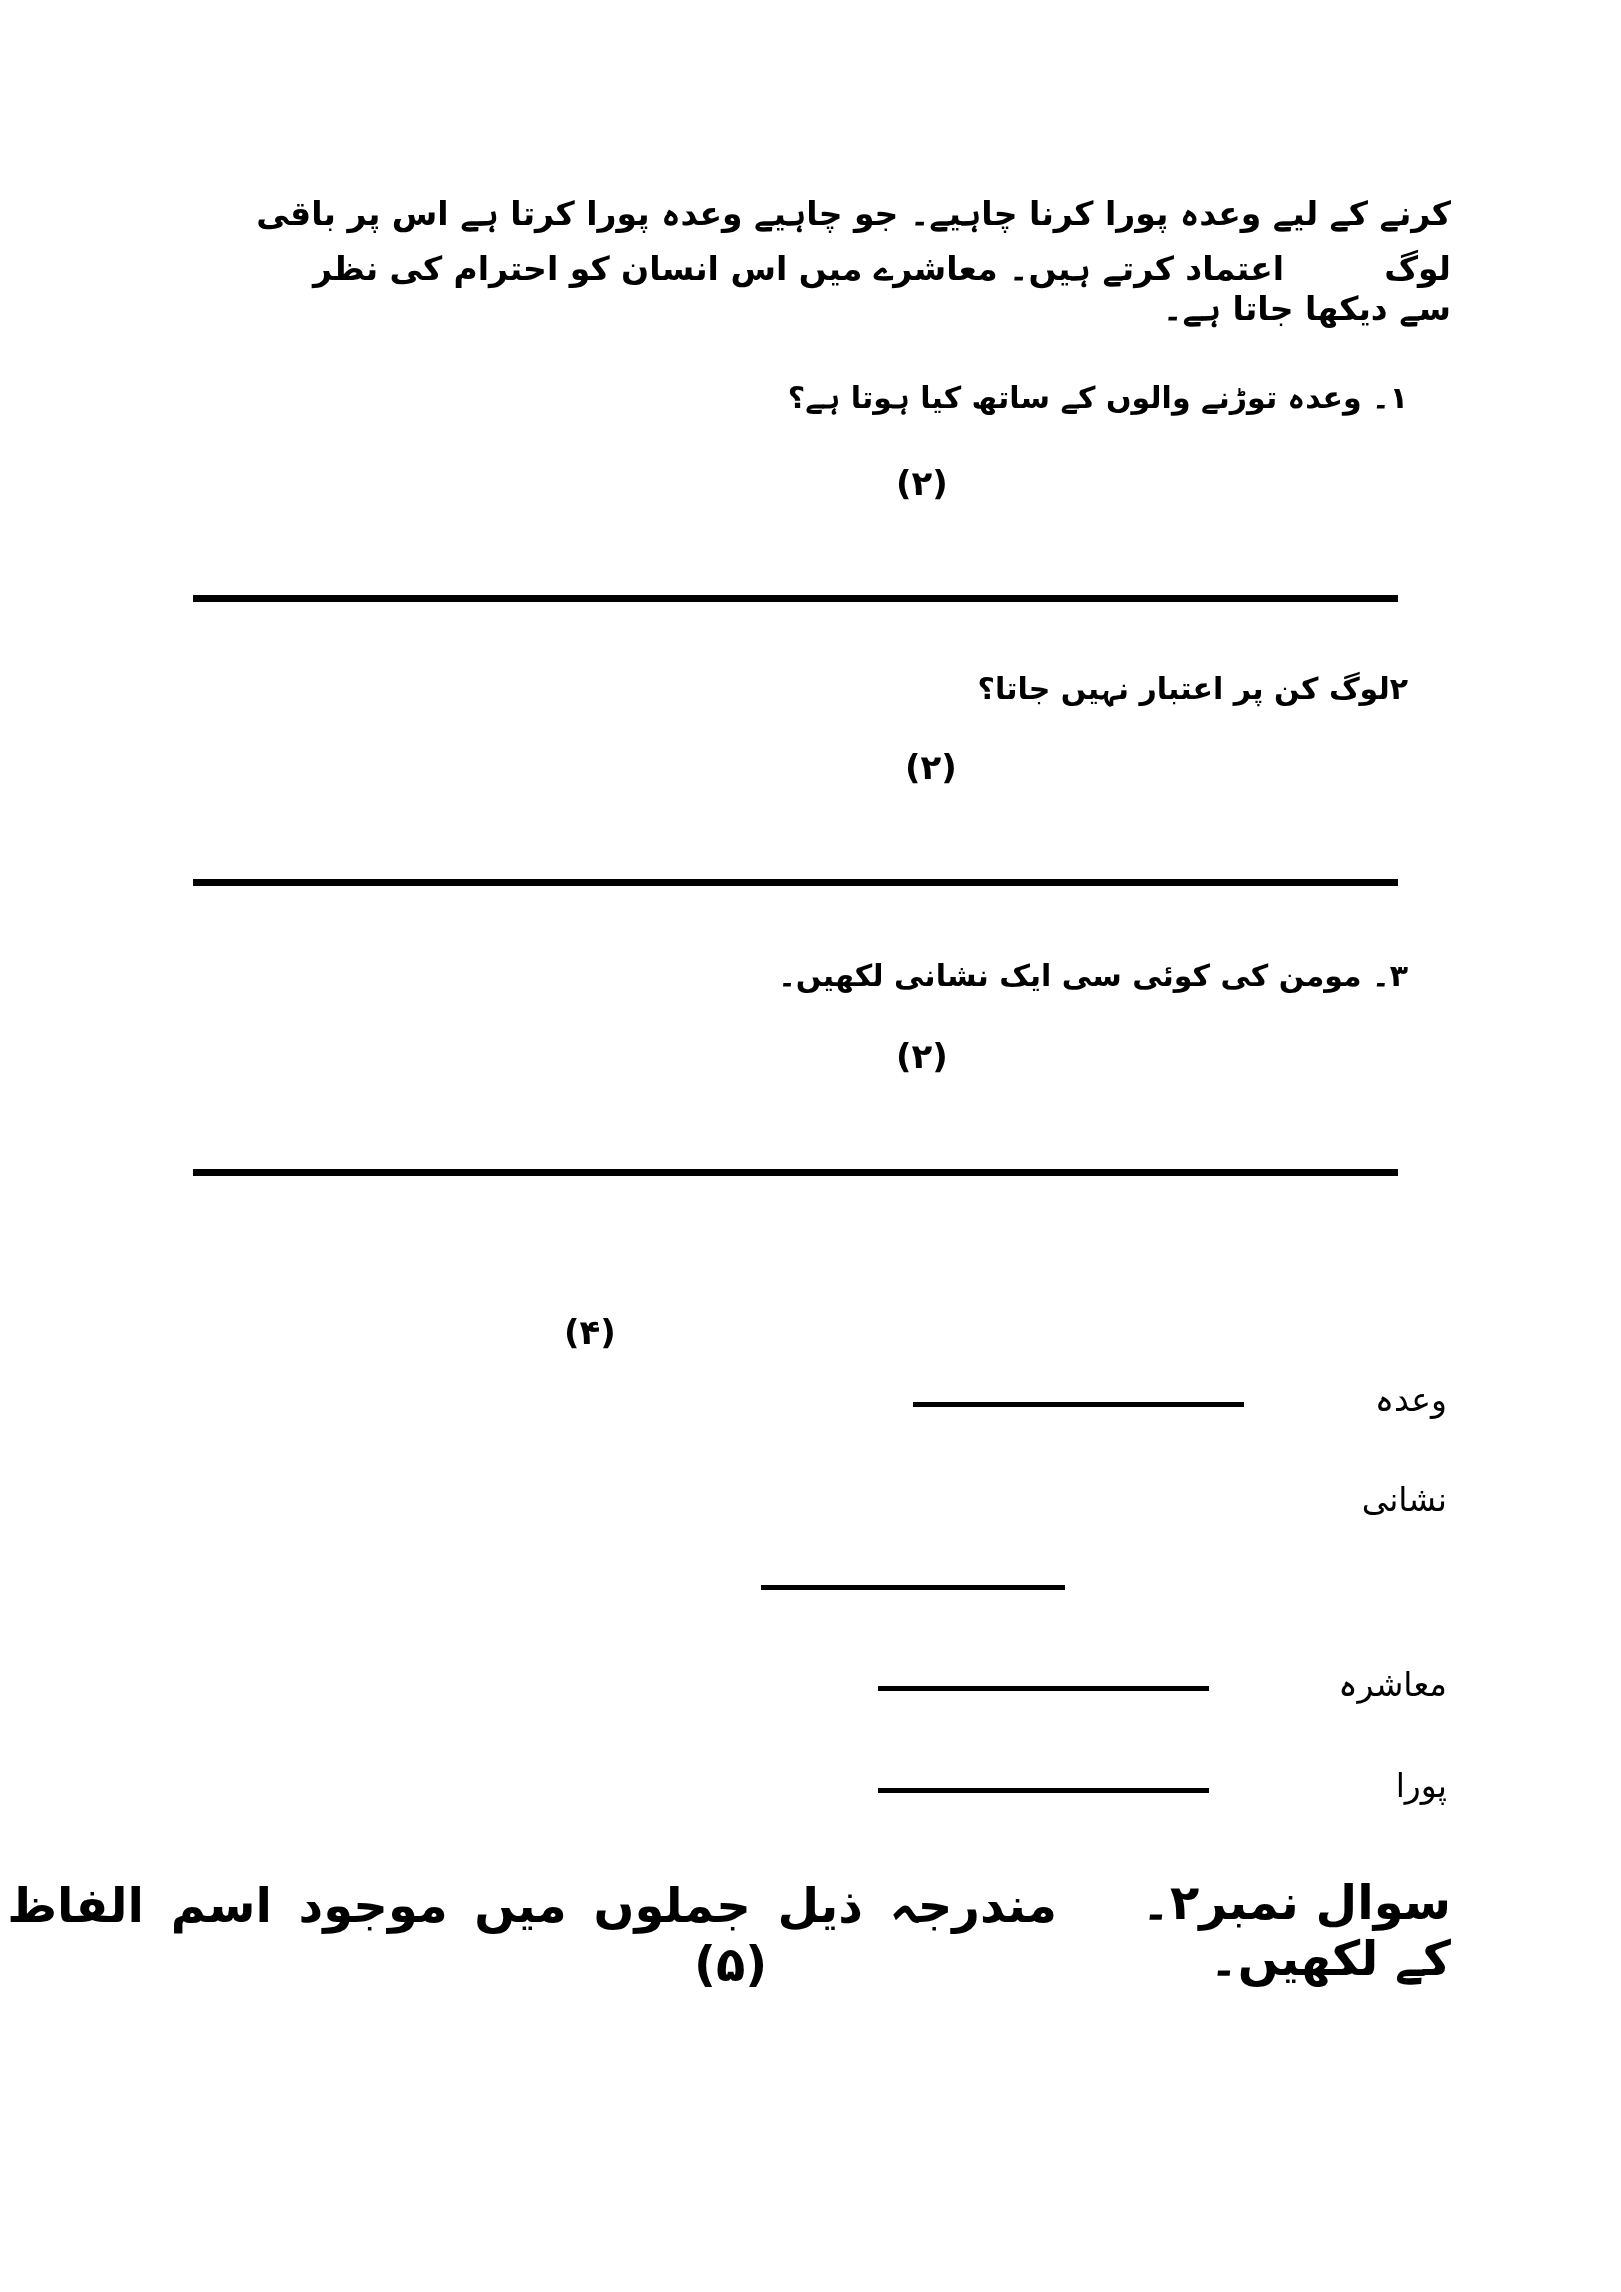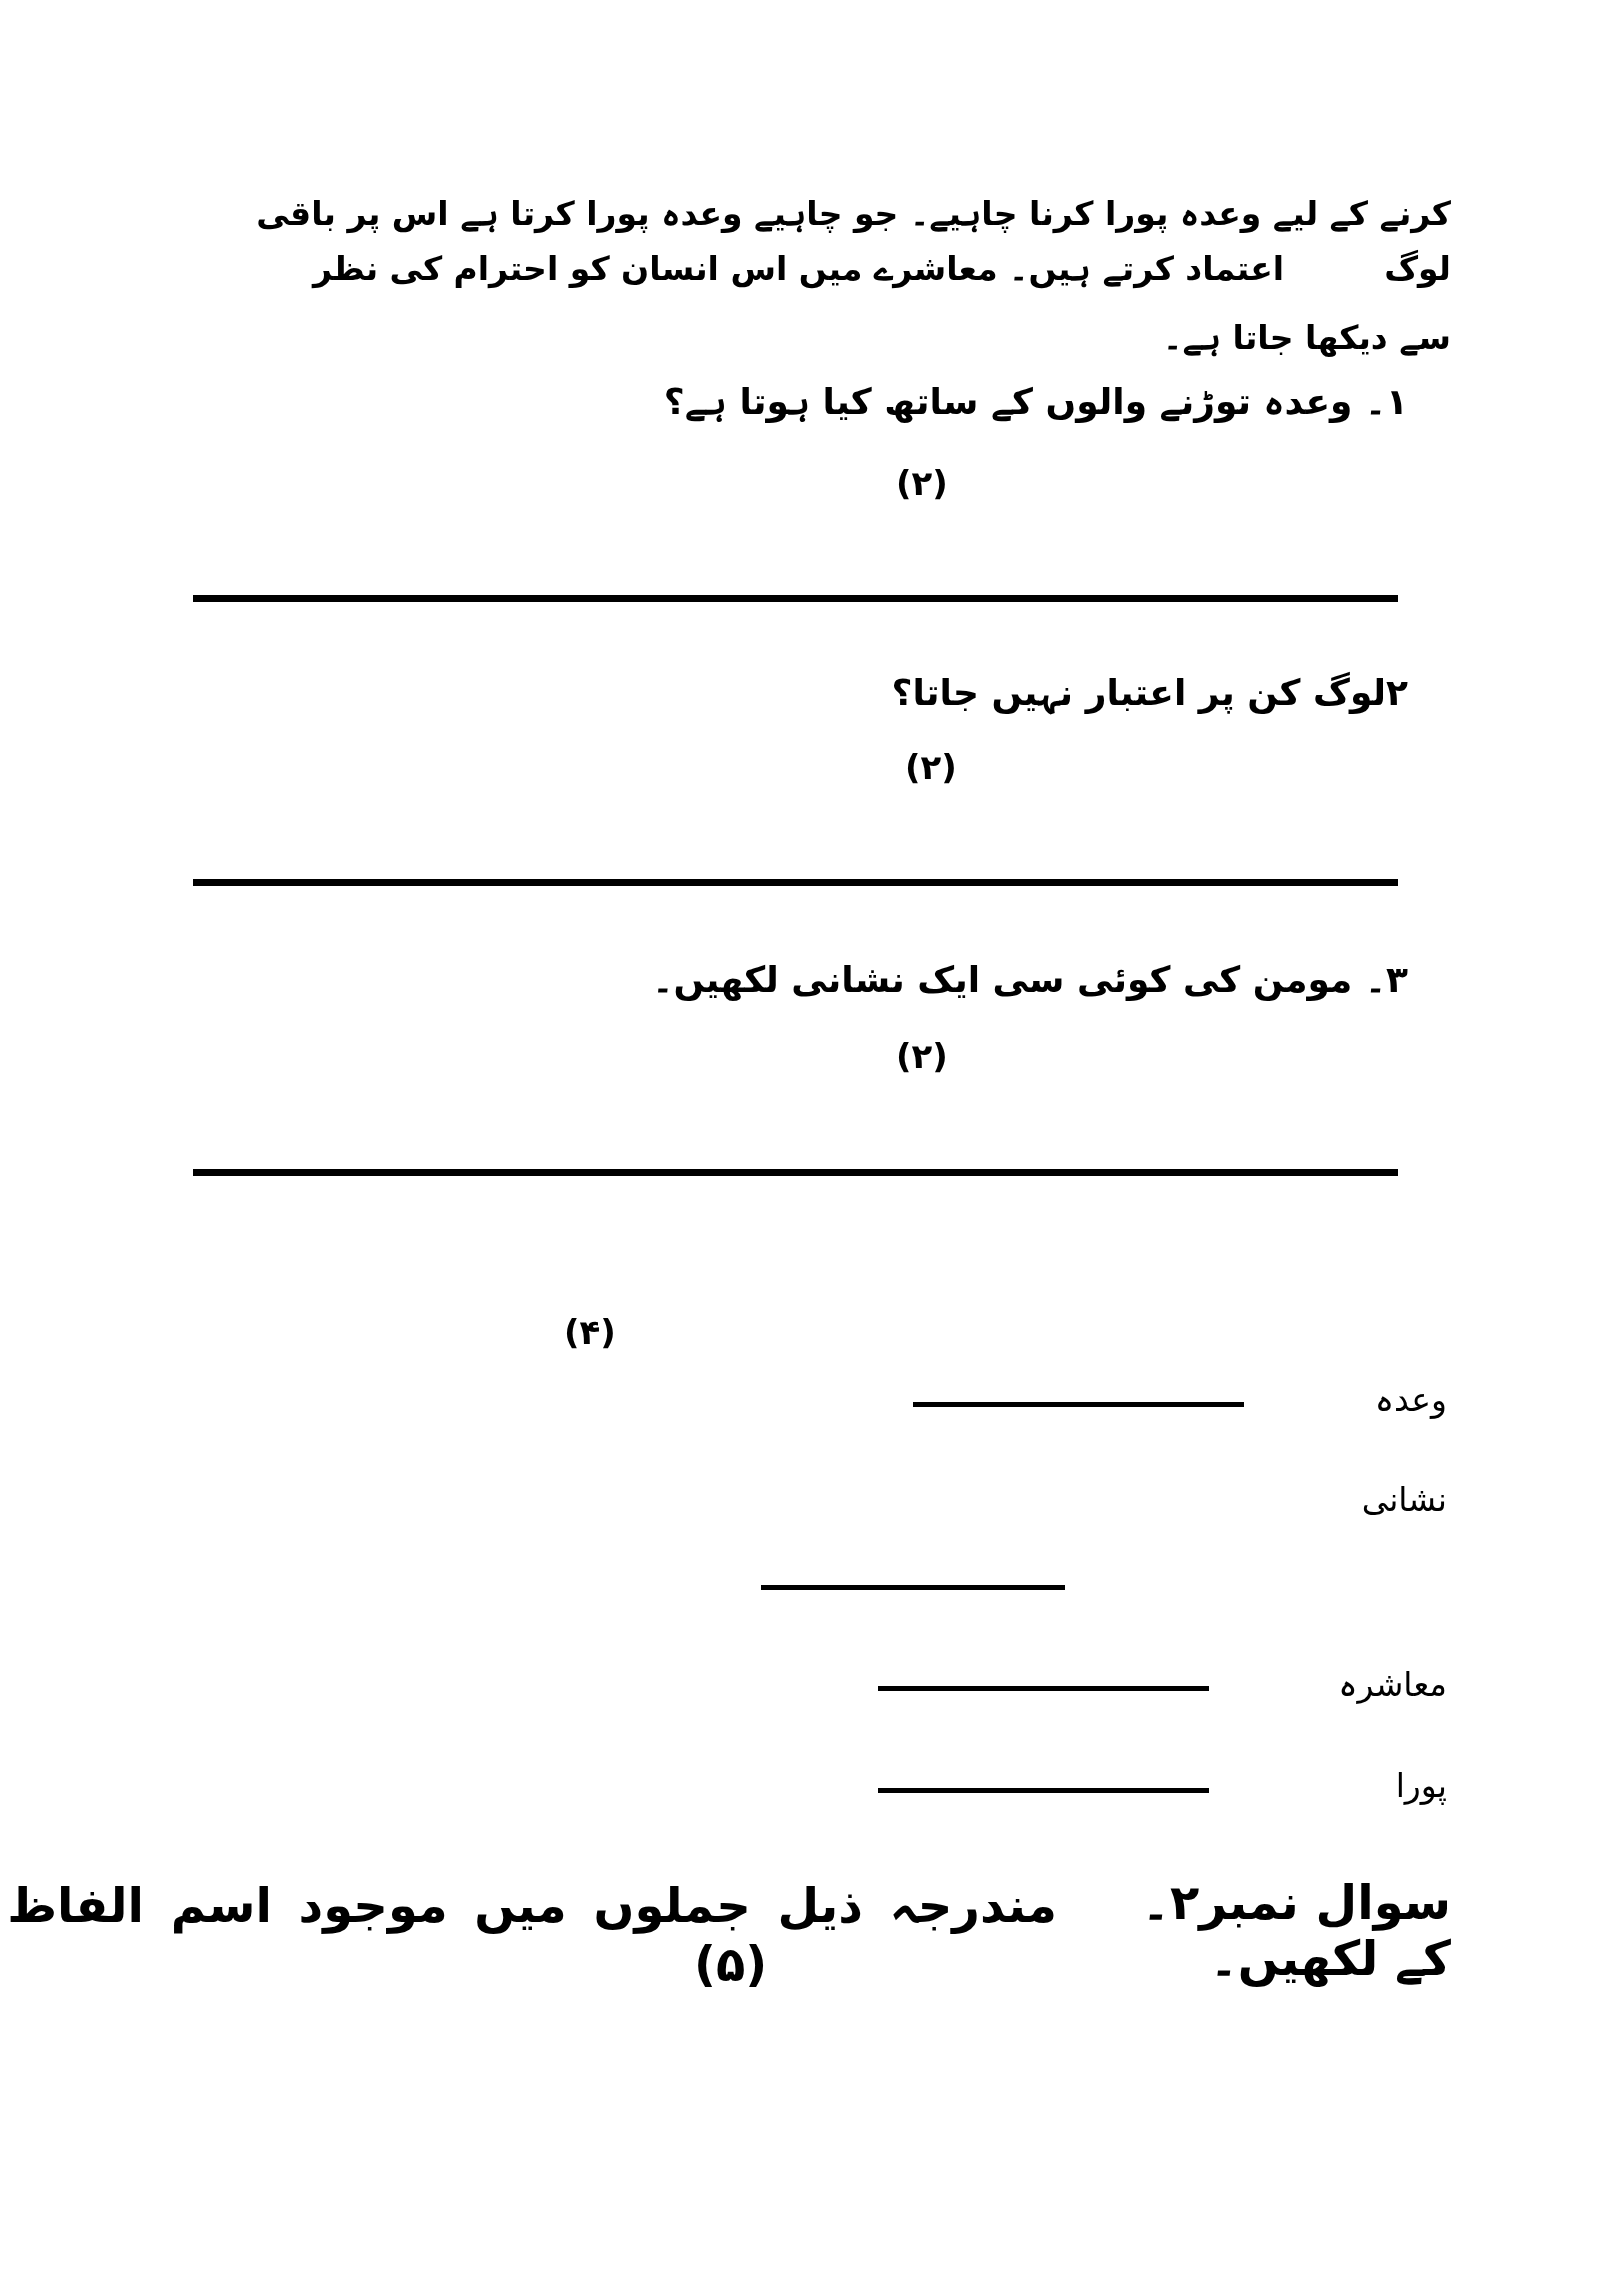--- a/index.html
+++ b/index.html
@@ -12,21 +12,21 @@
     font-family:"DejaVu Sans", sans-serif;
     color:#000;
   }
   .t{
     position:absolute;
     direction:rtl;
     white-space:nowrap;
     line-height:1.45;
   }
   .para{font-size:33px;font-weight:700;}
-  .q{font-size:36px;font-weight:700;}
+  .q{font-size:30px;font-weight:700;}
   .marks{font-size:34px;font-weight:700;}
   .word{font-size:33px;font-weight:400;}
   .bhead{font-size:37px;font-weight:700;}
   .bold-bottom{font-size:48px;font-weight:700;margin-top:12px;}
   .instr{word-spacing:9.9px;}
   .flexline{display:flex;gap:100px;}
   .rule{
     position:absolute;
     left:193px;width:1205px;height:7.2px;
     background:#000;
@@ -41,21 +41,21 @@
 
 <div class="page">
 
   <div class="t para" style="top:190px;right:171px;" dir="rtl">کرنے کے لیے وعدہ پورا کرنا چاہیے۔ جو چاہیے وعدہ پورا کرتا ہے اس پر باقی</div>
 
   <div class="t para flexline" style="top:245px;right:171px;" dir="rtl">
     <span>لوگ</span>
     <span>اعتماد کرتے ہیں۔ معاشرے میں اس انسان کو احترام کی نظر</span>
   </div>
 
-  <div class="t para" style="top:314px;right:171px;" dir="rtl">سے دیکھا جاتا ہے۔</div>
+  <div class="t para" style="top:285px;right:171px;" dir="rtl">سے دیکھا جاتا ہے۔</div>
 
   <div class="t q" style="top:376px;right:214px;" dir="rtl">۱۔ وعدہ توڑنے والوں کے ساتھ کیا ہوتا ہے؟</div>
   <div class="t marks" style="top:459px;left:896px;" dir="rtl">(۲)</div>
   <div class="rule" style="top:595px;"></div>
 
   <div class="t q" style="top:667px;right:214px;" dir="rtl">۲لوگ کن پر اعتبار نہیں جاتا؟</div>
   <div class="t marks" style="top:743px;left:905px;" dir="rtl">(۲)</div>
   <div class="rule" style="top:879px;"></div>
 
   <div class="t q" style="top:954px;right:214px;" dir="rtl">۳۔ مومن کی کوئی سی ایک نشانی لکھیں۔</div>

